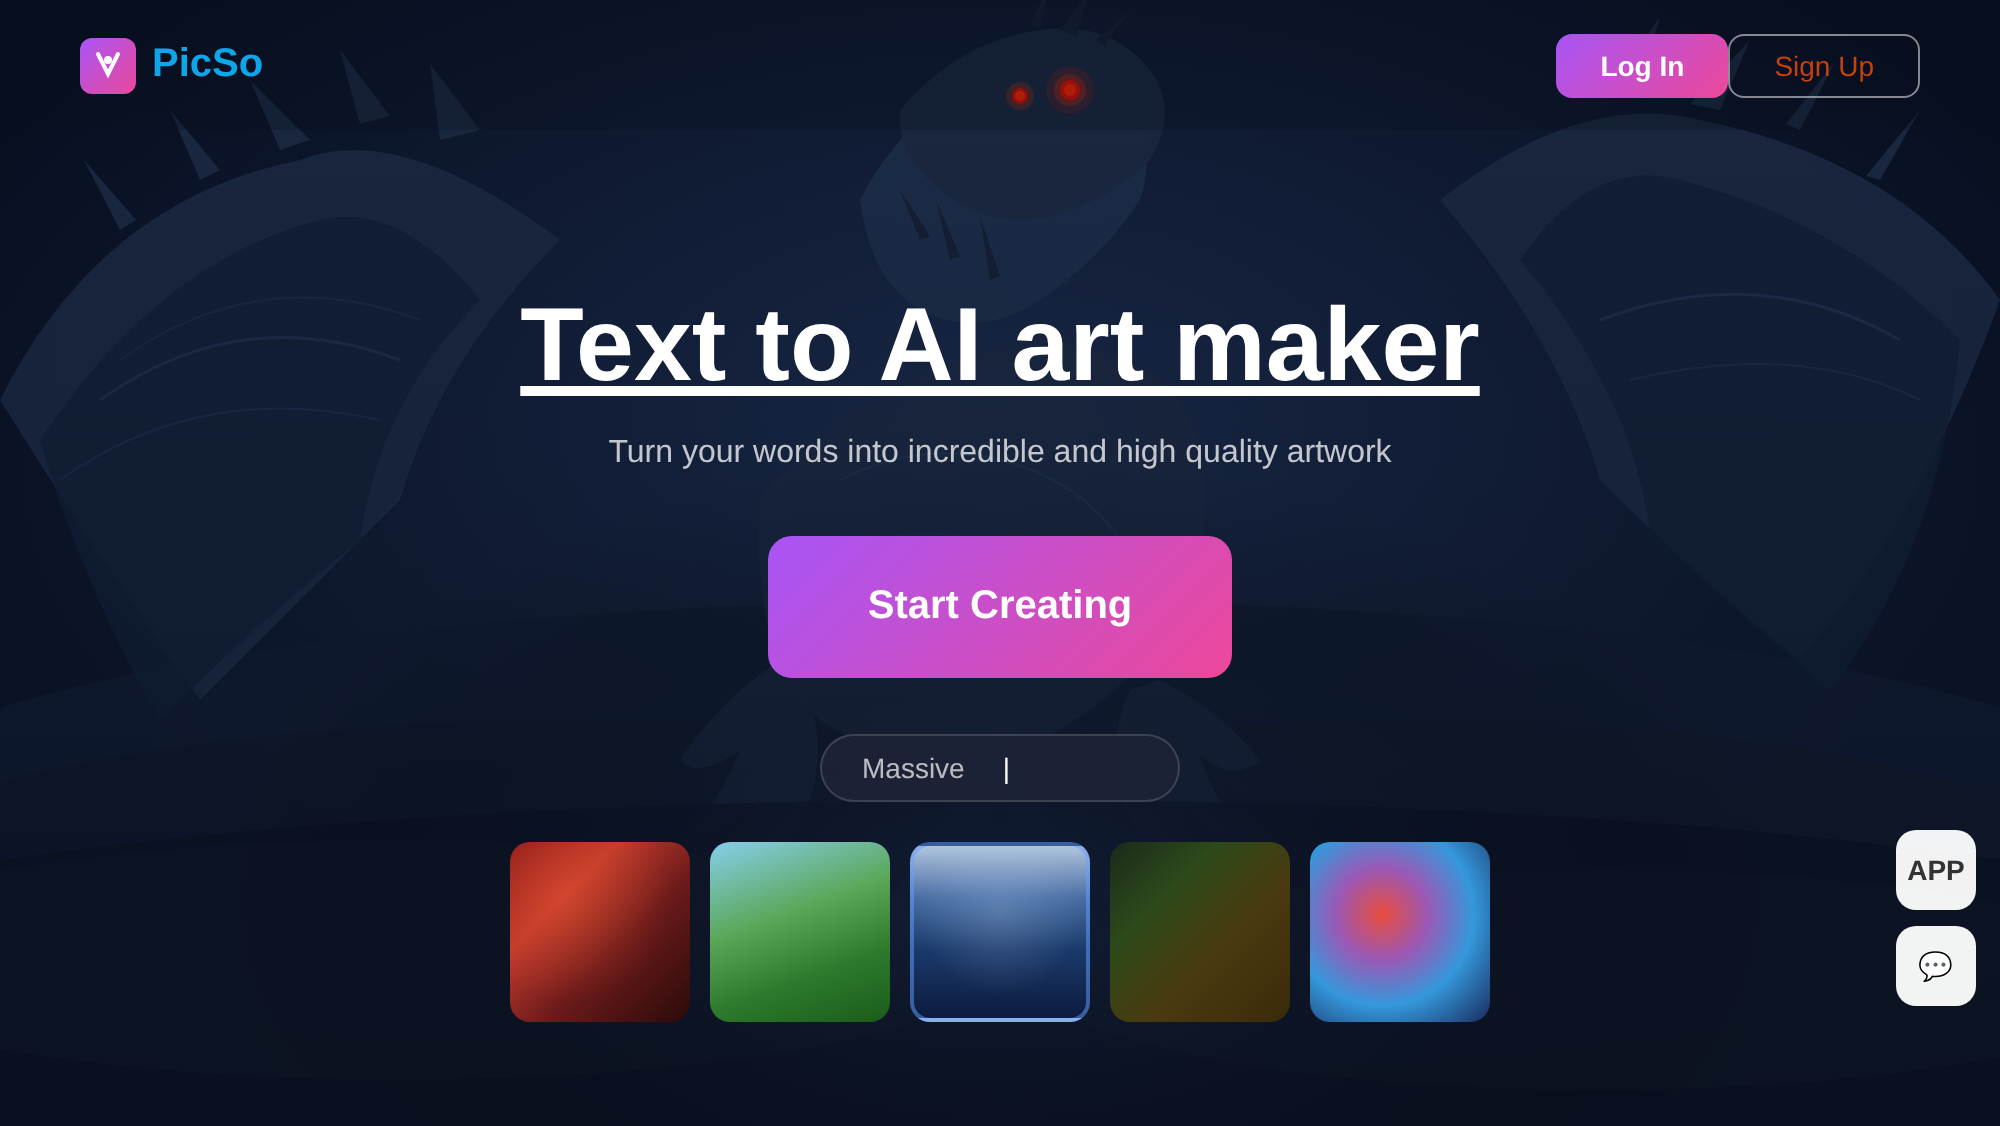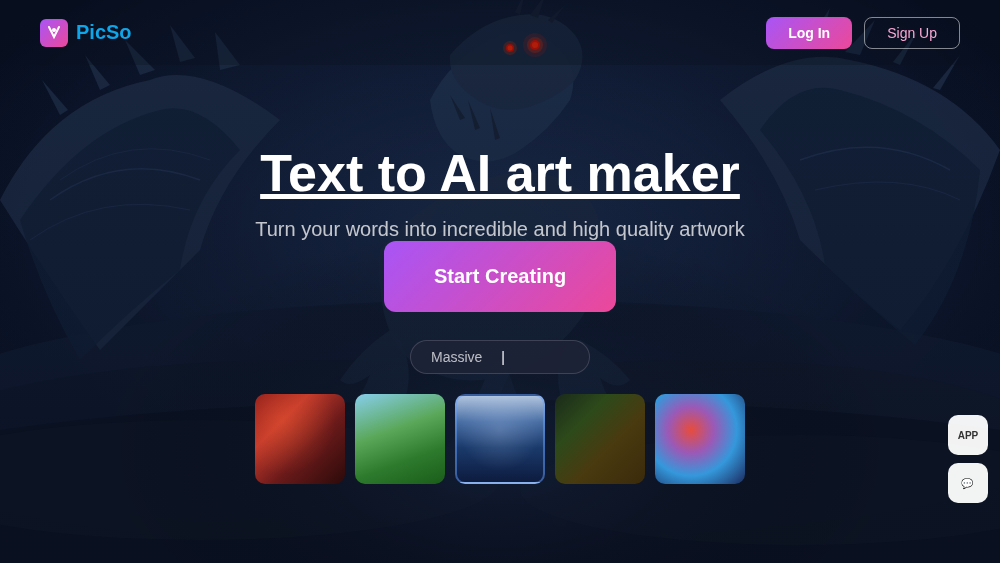--- a/index.html
+++ b/index.html
@@ -77,37 +77,36 @@
     .nav-link {
       color: rgba(255, 255, 255, 0.9);
       text-decoration: none;
       font-size: 15px;
       font-weight: 400;
     }
 
     .nav-buttons {
       display: flex;
       align-items: center;
-      gap: 12px;
     }
 
     .btn-login {
       background: linear-gradient(135deg, #a855f7, #ec4899);
       color: white;
       border: none;
       padding: 8px 22px;
       border-radius: 8px;
       font-size: 14px;
       font-weight: 600;
       cursor: pointer;
     }
 
     .btn-signup {
       background: transparent;
-      color: #f9a8d4;
+      color: #c2410c;
       border: 1.5px solid rgba(255, 255, 255, 0.5);
       padding: 7px 22px;
       border-radius: 8px;
       font-size: 14px;
       font-weight: 500;
       cursor: pointer;
     }
 
     
     .hero {
@@ -120,22 +119,23 @@
     .hero-title {
       font-size: 52px;
       font-weight: 800;
       color: white;
       line-height: 1.1;
       margin-bottom: 16px;
       text-decoration: underline;
     }
 
     .hero-subtitle {
-      font-size: 20px;
+      font-size: 16px;
       color: rgba(255, 255, 255, 0.75);
+      margin-bottom: 32px;
     }
 
     .btn-start {
       background: linear-gradient(135deg, #a855f7, #ec4899);
       color: white;
       border: none;
       padding: 24px 50px;
       border-radius: 12px;
       font-size: 20px;
       font-weight: 700;
@@ -238,21 +238,21 @@
 
     .side-btn {
       width: 40px;
       height: 40px;
       background: rgba(255, 255, 255, 0.95);
       border-radius: 10px;
       display: flex;
       align-items: center;
       justify-content: center;
       cursor: pointer;
-      font-size: 10px;
+      font-size: 14px;
       color: #333;
       font-weight: 600;
       flex-direction: column;
     }
 
     
     .dragon-svg-container {
       position: absolute;
       inset: 0;
       z-index: 1;

